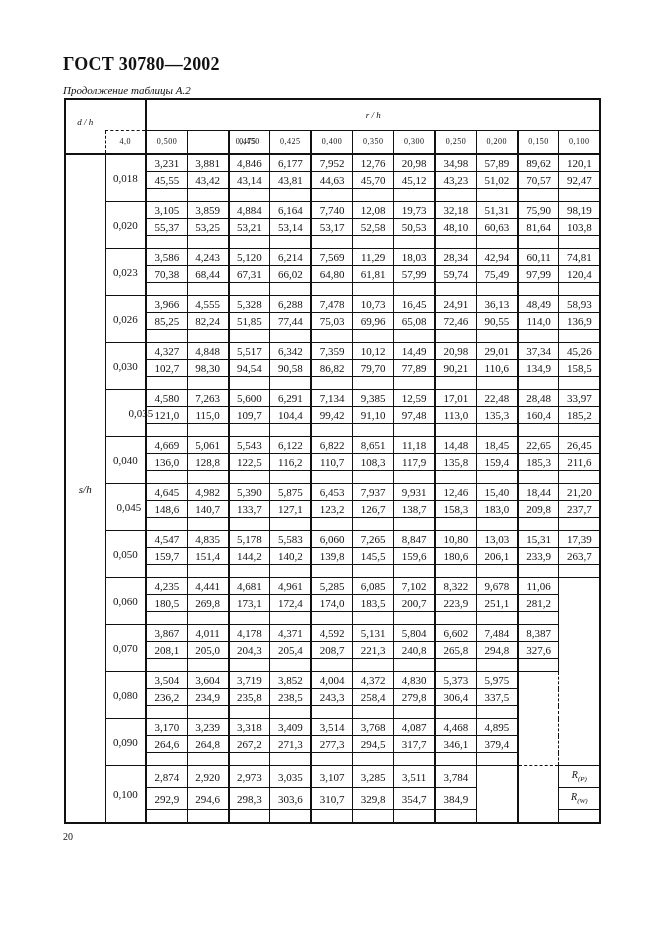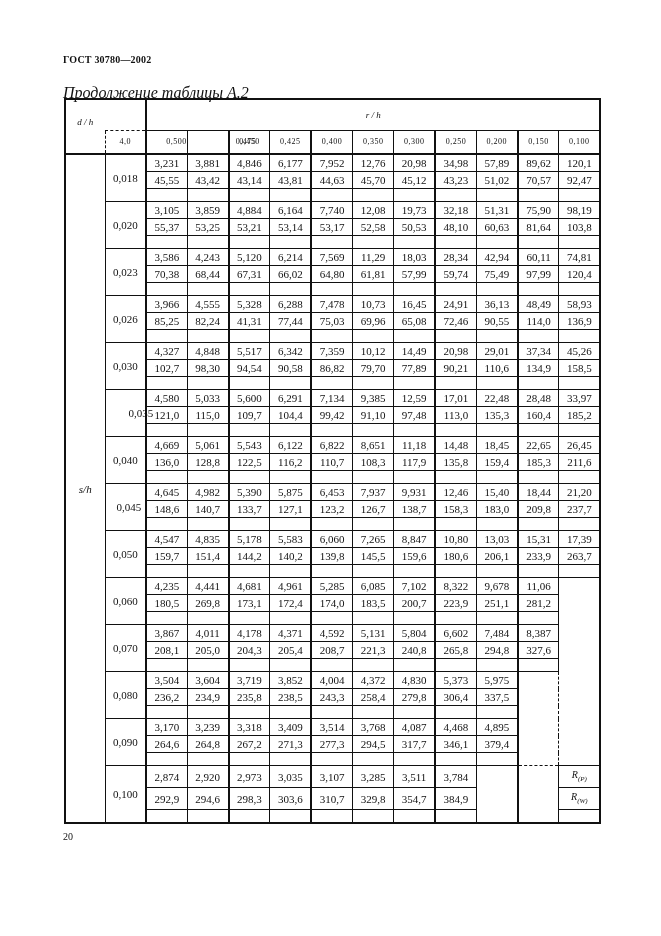--- a/index.html
+++ b/index.html
@@ -1,18 +1,18 @@
 <!DOCTYPE html>
 <html><head>
 <meta charset="utf-8">
 <style>
   html, body { margin:0; padding:0; background:#fff; }
   body { width:661px; height:936px; position:relative; font-family:"Liberation Serif", serif; color:#111; overflow:hidden; }
-  .doc-title { position:absolute; left:63px; top:54px; font-weight:bold; font-size:10px; letter-spacing:0.2px; }
-  .caption { position:absolute; left:63px; top:84px; font-style:italic; font-size:16px; }
+  .doc-title { position:absolute; left:63px; top:54px; font-weight:bold; font-size:18px; letter-spacing:0.2px; }
+  .caption { position:absolute; left:63px; top:84px; font-style:italic; font-size:11px; }
   .page-num { position:absolute; left:63px; top:831px; font-size:10px; }
   table.main { position:absolute; left:64px; top:98px; width:535px; border-collapse:collapse; table-layout:fixed; font-size:11px; }
   table.main td { border:1px solid #111; text-align:center; padding:0; height:16px; line-height:16px; }
   .hdr td { font-size:8px; letter-spacing:0.5px; }
   .rh { font-style:italic; font-size:9px; }
   .thickL { border-left:2px solid #111 !important; }
   .thickT { border-top:2px solid #111 !important; }
   .thickB { border-bottom:2px solid #111 !important; }
   .outer-l { border-left:2px solid #111 !important; }
   .outer-r { border-right:2px solid #111 !important; }
@@ -34,21 +34,21 @@
     <col span="11" style="width:41.3px">
   </colgroup>
   <tbody id="tbody">
     <tr class="hdr-top">
       <td rowspan="2" colspan="1" class="outer-l thickT rh" style="border-bottom:none;border-right:none;vertical-align:top;padding-top:14px;">d / h</td>
       <td class="thickT" style="border-left:none;border-right:2px solid #111;border-bottom:1px dashed #111;"></td>
       <td colspan="11" class="thickT outer-r rh" style="height:30px;">r / h</td>
     </tr>
     <tr class="hdr" id="hdr-row">
       <td class="dashL" style="border-right:2px solid #111;border-top:1px dashed #111;">4,0</td>
-    <td style="height: 22px; text-align: right;">0,500</td>
+    <td style="height: 22px;">0,500</td>
         <td style="height: 22px; padding-left: 48px;">0,475</td>
         <td class="thickL" style="height: 22px;">0,450</td>
         <td style="height: 22px;">0,425</td>
         <td class="thickL" style="height: 22px;">0,400</td>
         <td style="height: 22px;">0,350</td>
         <td style="height: 22px;">0,300</td>
         <td class="thickL" style="height: 22px;">0,250</td>
         <td style="height: 22px;">0,200</td>
         <td class="thickL" style="height: 22px;">0,150</td>
         <td class="outer-r" style="height: 22px;">0,100</td>
@@ -184,21 +184,21 @@
         <td>10,73</td>
         <td>16,45</td>
         <td class="thickL">24,91</td>
         <td>36,13</td>
         <td class="thickL">48,49</td>
         <td class="outer-r">58,93</td>
       </tr>
       <tr>
         <td>85,25</td>
         <td>82,24</td>
-        <td class="thickL">41,31</td>
+        <td class="thickL">51,85</td>
         <td>77,44</td>
         <td class="thickL">75,03</td>
         <td>69,96</td>
         <td>65,08</td>
         <td class="thickL">72,46</td>
         <td>90,55</td>
         <td class="thickL">114,0</td>
         <td class="outer-r">136,9</td>
       </tr>
       <tr>
@@ -250,21 +250,21 @@
         <td style="height: 12px;"></td>
         <td style="height: 12px;"></td>
         <td class="thickL" style="height: 12px;"></td>
         <td style="height: 12px;"></td>
         <td class="thickL" style="height: 12px;"></td>
         <td class="outer-r" style="height: 12px;"></td>
       </tr>
       <tr>
         <td rowspan="3" style="border-right: 2px solid rgb(17, 17, 17); padding-left: 23px;">0,035</td>
         <td>4,580</td>
-        <td>5,033</td>
+        <td>7,263</td>
         <td class="thickL">5,600</td>
         <td>6,291</td>
         <td class="thickL">7,134</td>
         <td>9,385</td>
         <td>12,59</td>
         <td class="thickL">17,01</td>
         <td>22,48</td>
         <td class="thickL">28,48</td>
         <td class="outer-r">33,97</td>
       </tr>

